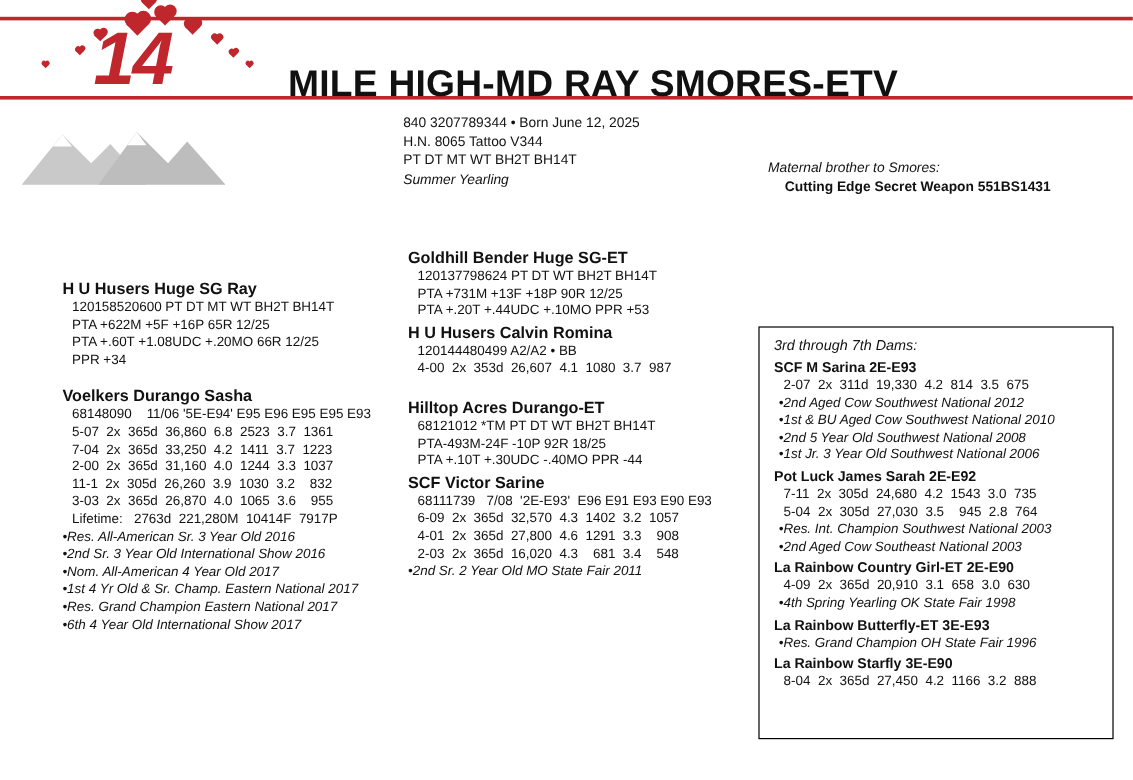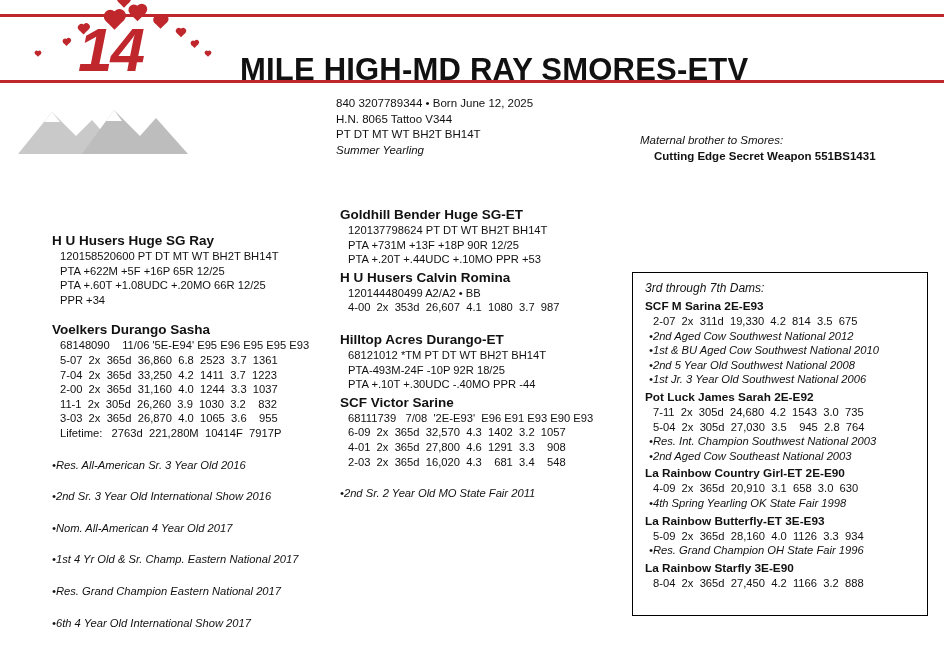--- a/index.html
+++ b/index.html
@@ -71,21 +71,21 @@
   .maternal .nm { font-weight:bold; padding-left:14px; }
 
   
   .col { position:absolute; }
 
   .ped-name {
     font-weight:bold; font-size:13.5px; color:#111; line-height:17px;
   }
   .line { font-size:11.2px; line-height:14.6px; color:#111; }
   .line.ind { padding-left:8px; }
-  .bullet { font-style:italic; font-size:11.2px; line-height:14.6px;margin-top:17px; }
+  .bullet { font-style:italic; font-size:11.2px; line-height:14.6px; }
 
   
   #col-left { left:52px; top:232px; width:290px; }
   #col-left .grp2 { margin-top:14px; }
 
   
   #col-mid { left:340px; top:206px; width:300px; }
   #col-mid .g2 { margin-top:2px; }
   #col-mid .g3 { margin-top:16px; }
 
@@ -240,21 +240,20 @@
     </div>
     <div class="dline nowrap">4-09  2x  365d  20,910  3.1  658  3.0  630</div>
     <div class="note">•4th Spring Yearling OK State Fair 1998</div>
   </div>
 
   <div>
     <div class="dam">
       <span>La Rainbow Butterfly-ET</span>
       <span class="suffix">3E-E93</span>
     </div>
-    <div class="dline nowrap">5-09  2x  365d  28,160  4.0  1126  3.3  934</div>
     <div class="note">•Res. Grand Champion OH State Fair 1996</div>
   </div>
 
   <div>
     <div class="dam">
       <span>La Rainbow Starfly</span>
       <span class="suffix">3E-E90</span>
     </div>
     <div class="dline nowrap">8-04  2x  365d  27,450  4.2  1166  3.2  888</div>
   </div>

